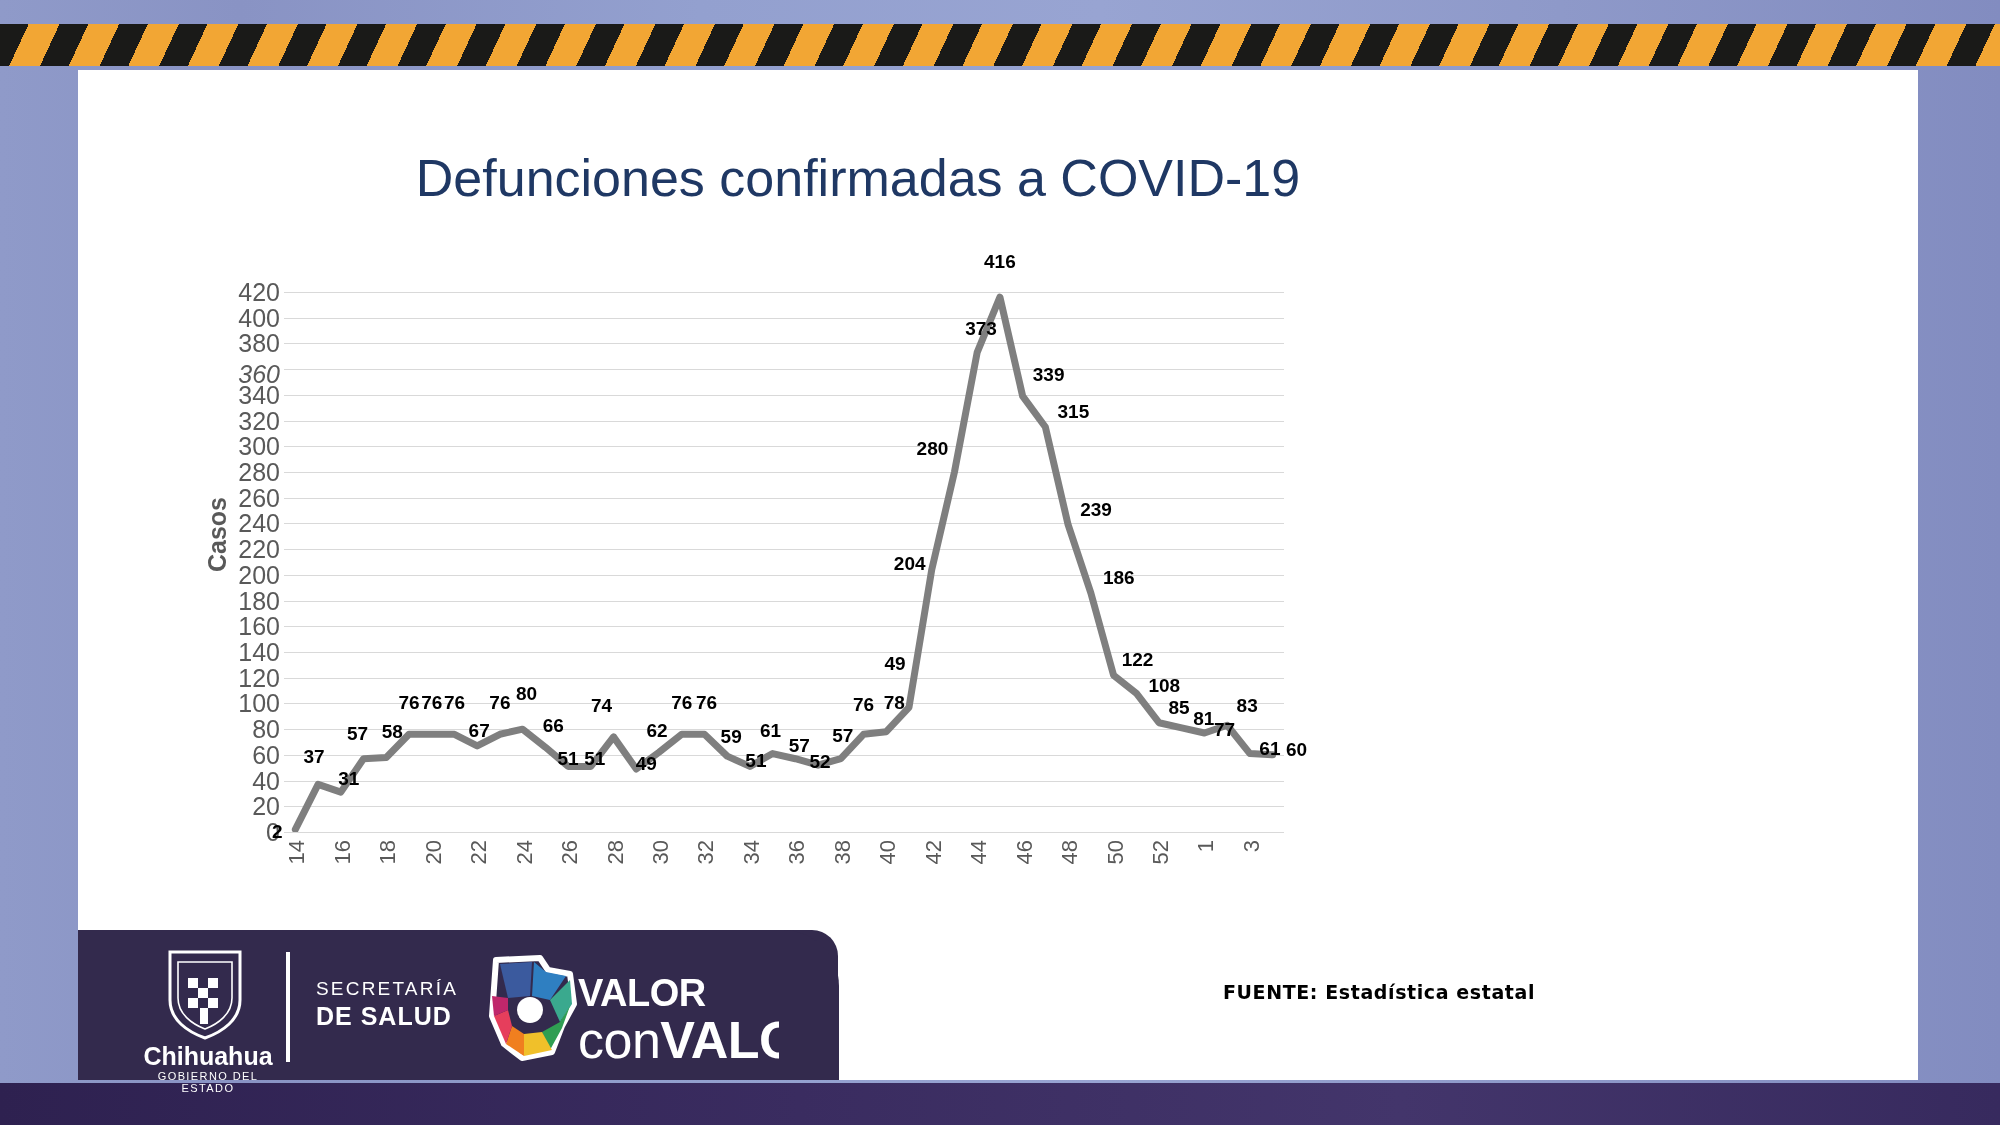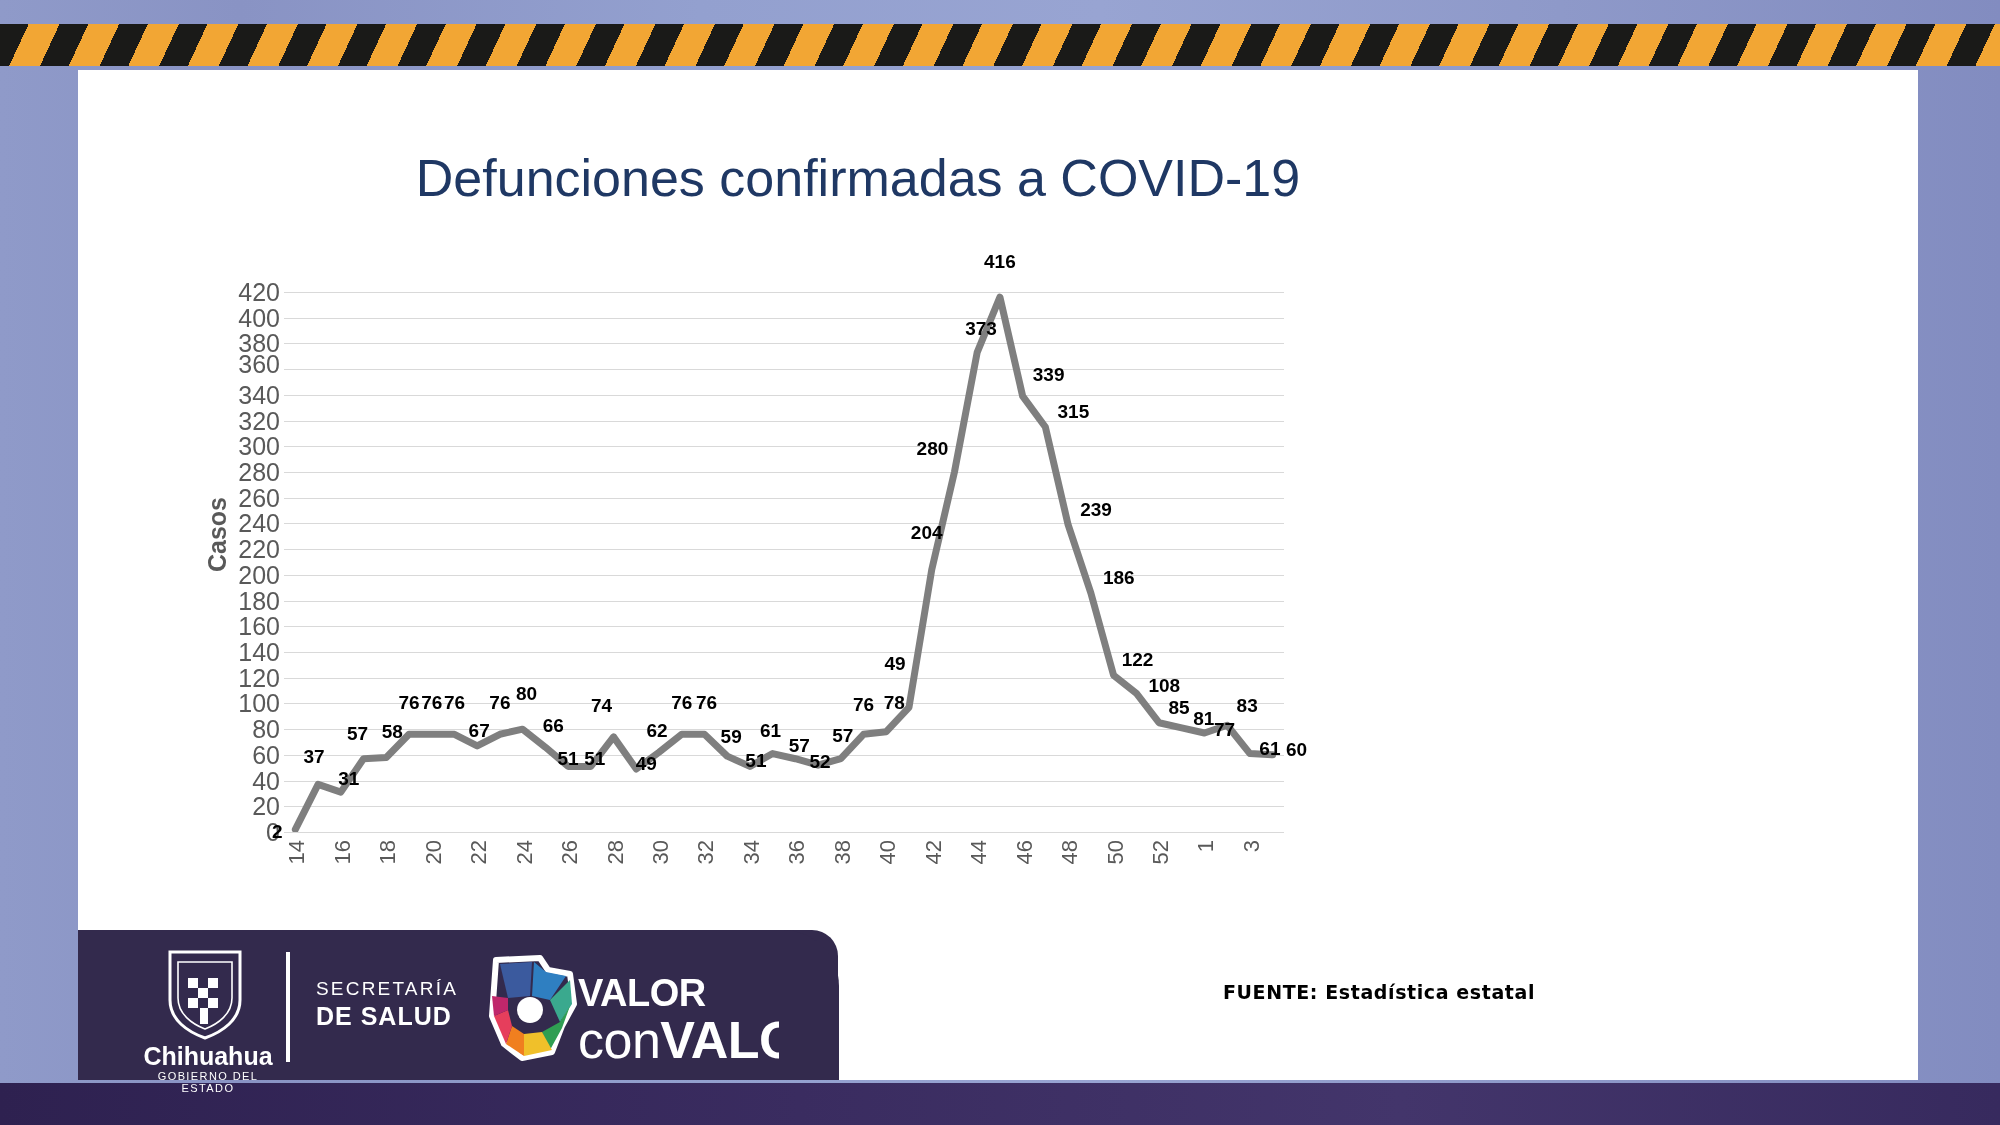--- a/index.html
+++ b/index.html
@@ -167,21 +167,21 @@
         <div class="ytick" style="top: 205.714px;">260</div>
         <div class="gridline" style="top: 180px;"></div>
         <div class="ytick" style="top: 180px;">280</div>
         <div class="gridline" style="top: 154.286px;"></div>
         <div class="ytick" style="top: 154.286px;">300</div>
         <div class="gridline" style="top: 128.571px;"></div>
         <div class="ytick" style="top: 128.571px;">320</div>
         <div class="gridline" style="top: 102.857px;"></div>
         <div class="ytick" style="top: 102.857px;">340</div>
         <div class="gridline" style="top: 77.1429px;"></div>
-        <div class="ytick" style="top: 72px;">360</div>
+        <div class="ytick" style="top: 82px; font-style: italic;">360</div>
         <div class="gridline" style="top: 51.4286px;"></div>
         <div class="ytick" style="top: 51.4286px;">380</div>
         <div class="gridline" style="top: 25.7143px;"></div>
         <div class="ytick" style="top: 25.7143px;">400</div>
         <div class="gridline" style="top: 0px;"></div>
         <div class="ytick" style="top: 0px;">420</div>
         <div class="xtick" style="left: 0.363636px;">14</div>
         <div class="xtick" style="left: 45.8182px;">16</div>
         <div class="xtick" style="left: 91.2727px;">18</div>
         <div class="xtick" style="left: 136.727px;">20</div>
@@ -227,21 +227,21 @@
         <div class="dlabel" style="left: 422.455px; top: 422.286px;">76</div>
         <div class="dlabel" style="left: 447.182px; top: 456.143px;">59</div>
         <div class="dlabel" style="left: 471.909px; top: 480.429px;">51</div>
         <div class="dlabel" style="left: 486.636px; top: 449.571px;">61</div>
         <div class="dlabel" style="left: 515.364px; top: 464.714px;">57</div>
         <div class="dlabel" style="left: 536.091px; top: 481.143px;">52</div>
         <div class="dlabel" style="left: 558.818px; top: 454.714px;">57</div>
         <div class="dlabel" style="left: 579.545px; top: 424.286px;">76</div>
         <div class="dlabel" style="left: 610.273px; top: 421.714px;">78</div>
         <div class="dlabel" style="left: 611px; top: 383.286px;">49</div>
-        <div class="dlabel" style="left: 625.727px; top: 252px; margin-left: 17px;">204</div>
+        <div class="dlabel" style="left: 625.727px; top: 283px;">204</div>
         <div class="dlabel" style="left: 648.455px; top: 168px;">280</div>
         <div class="dlabel" style="left: 697px; top: 48.4286px;">373</div>
         <div class="dlabel" style="left: 715.909px; top: -18.8571px;">416</div>
         <div class="dlabel" style="left: 764.636px; top: 94.1429px;">339</div>
         <div class="dlabel" style="left: 789.364px; top: 131px;">315</div>
         <div class="dlabel" style="left: 812.091px; top: 228.714px;">239</div>
         <div class="dlabel" style="left: 834.818px; top: 296.857px;">186</div>
         <div class="dlabel" style="left: 853.545px; top: 379.143px;">122</div>
         <div class="dlabel" style="left: 880.273px; top: 405.143px;">108</div>
         <div class="dlabel" style="left: 895px; top: 426.714px;">85</div>

